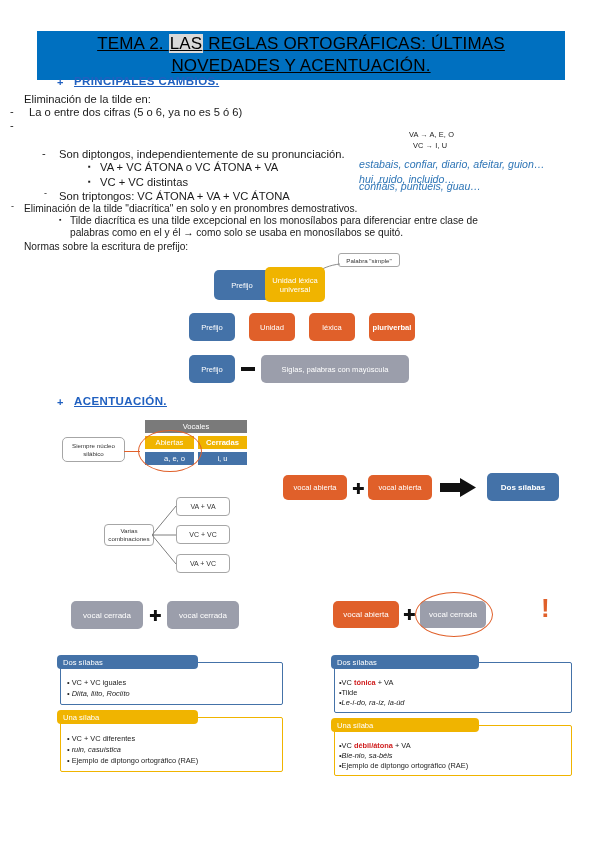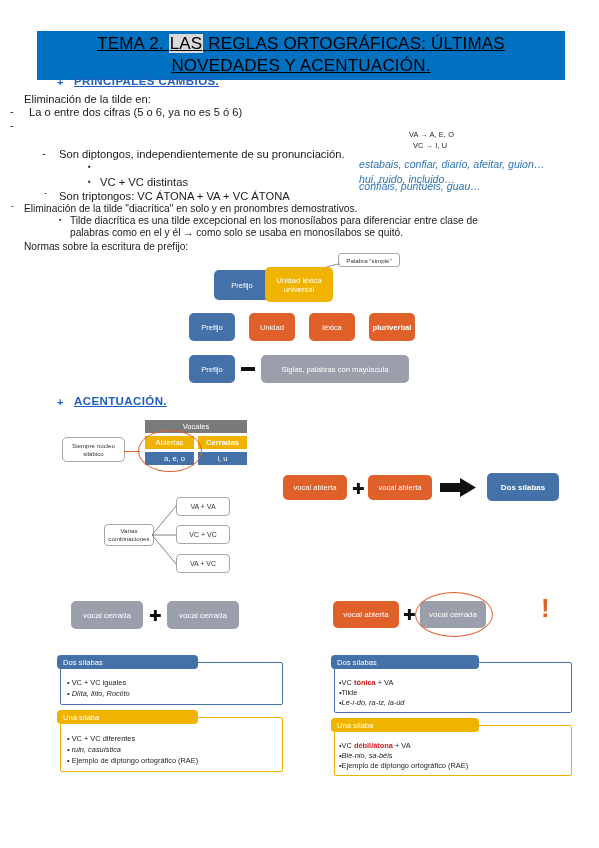--- a/index.html
+++ b/index.html
@@ -85,20 +85,21 @@
   <div class="dash" style="left:10px;top:105px;">-</div>
   <div class="txt" style="left:29px;top:105px;">La o entre dos cifras (5 o 6, ya no es 5 ó 6)</div>
 
   <div class="dash" style="left:10px;top:119px;">-</div>
 
 
   <div class="dash" style="left:42px;top:147px;">-</div>
   <div class="txt" style="left:59px;top:147px;">Son diptongos, independientemente de su pronunciación.</div>
 
   <div class="bullet-sq" style="left:88px;top:162px;">▪</div>
+  <div class="txt" style="left:100px;top:160px;">VA + VC ÁTONA o VC ÁTONA + VA</div>
 
   <div class="bullet-sq" style="left:88px;top:177px;">▪</div>
   <div class="txt" style="left:100px;top:175px;">VC + VC distintas</div>
 
   <div class="dash" style="left:44px;top:188px;font-size:9px;">-</div>
   <div class="txt" style="left:59px;top:189px;">Son triptongos: VC ÁTONA + VA + VC ÁTONA</div>
 
   <div class="dash" style="left:11px;top:201px;font-size:9px;">-</div>
   <div class="txt sm" style="left:24px;top:202px;">Eliminación de la tilde "diacrítica" en solo y en pronombres demostrativos.</div>
 
@@ -114,21 +115,21 @@
   <div class="ital-blue" style="left:359px;top:158px;">estabais, confiar, diario, afeitar, guion…</div>
   <div class="ital-blue" style="left:359px;top:173px;">hui, ruido, incluido…</div>
   <div class="ital-blue" style="left:359px;top:180px;">confiáis, puntuéis, guau…</div>
 
   <div class="callout" style="left:338px;top:253px;width:62px;height:14px;">Palabra "simple"</div>
   <svg style="position:absolute;left:300px;top:260px;width:42px;height:42px;">
     <path d="M40 4 C 20 6, 6 18, 2 32" stroke="#8c8c8c" stroke-width="1" fill="none"></path>
   </svg>
 
   <div class="box blue" style="left:214px;top:270px;width:56px;height:30px;">Prefijo</div>
-  <div class="box gold" style="left:265px;top:267px;width:68px;height:35px;">Unidad léxica universal</div>
+  <div class="box gold" style="left:265px;top:267px;width:60px;height:35px;">Unidad léxica universal</div>
 
   <div class="box blue" style="left:189px;top:313px;width:46px;height:28px;">Prefijo</div>
   <div class="box orange" style="left:249px;top:313px;width:46px;height:28px;">Unidad</div>
   <div class="box orange" style="left:309px;top:313px;width:46px;height:28px;">léxica</div>
   <div class="box orange" style="left:369px;top:313px;width:46px;height:28px;font-weight:bold;">pluriverbal</div>
 
   <div class="box blue" style="left:189px;top:355px;width:46px;height:28px;">Prefijo</div>
   <div style="position:absolute;left:241px;top:367px;width:14px;height:4px;background:#111;"></div>
   <div class="box gray" style="left:261px;top:355px;width:148px;height:28px;">Siglas, palabras con mayúscula</div>
 

